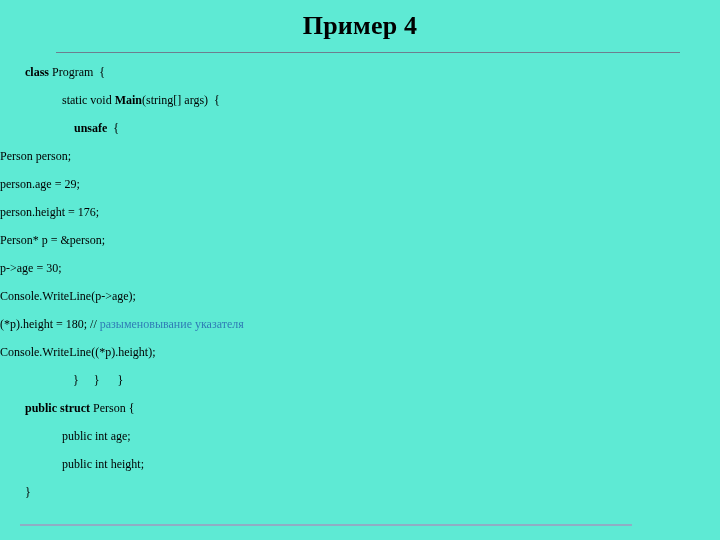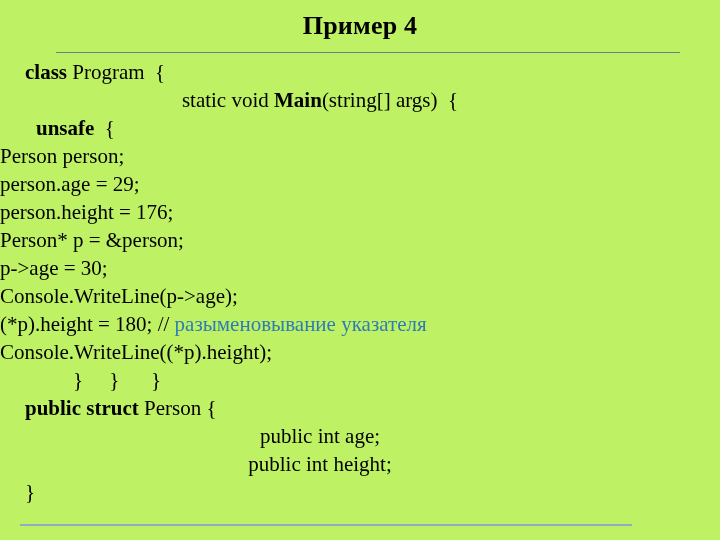--- a/index.html
+++ b/index.html
@@ -13,21 +13,21 @@
     background: #ffffff;
     font-family: "Liberation Serif", "DejaVu Serif", serif;
     color: #000000;
     overflow: hidden;
     position: relative;
   }
   .slide {
     position: relative;
     width: 720px;
     height: 540px;
-    background: #bef264;
+    background: #5eead4;
     text-decoration: underline;
   }
 
   
   .title {
     position: absolute;
     left: 0;
     top: 10px;
     width: 720px;
     text-align: center;
@@ -55,36 +55,36 @@
     height: 0;
     border-top: 2px solid #8fadc4;
   }
 
   
   .code {
     position: absolute;
     left: 0;
     top: 58px;
     width: 593px;
-    font-size: 21px;
+    font-size: 12px;
     line-height: 28px;
     color: #000000;
     white-space: pre;
   }
   .code-line {
     height: 28px;
     white-space: pre;
   }
   .kw { font-weight: bold; }
   .cmt { color: #2f7cb5; }
 
   
   .i0 { padding-left: 25px; }
-  .i1 { padding-left: 47px; text-align: center; }
-  .i2 { padding-left: 36px; }
+  .i1 { padding-left: 62px; }
+  .i2 { padding-left: 74px; }
   .i3 { }
   .ibr { padding-left: 73px; }
 </style>
 </head>
 <body>
 
 <div class="slide">
 
   <div class="title">Пример 4</div>
 

